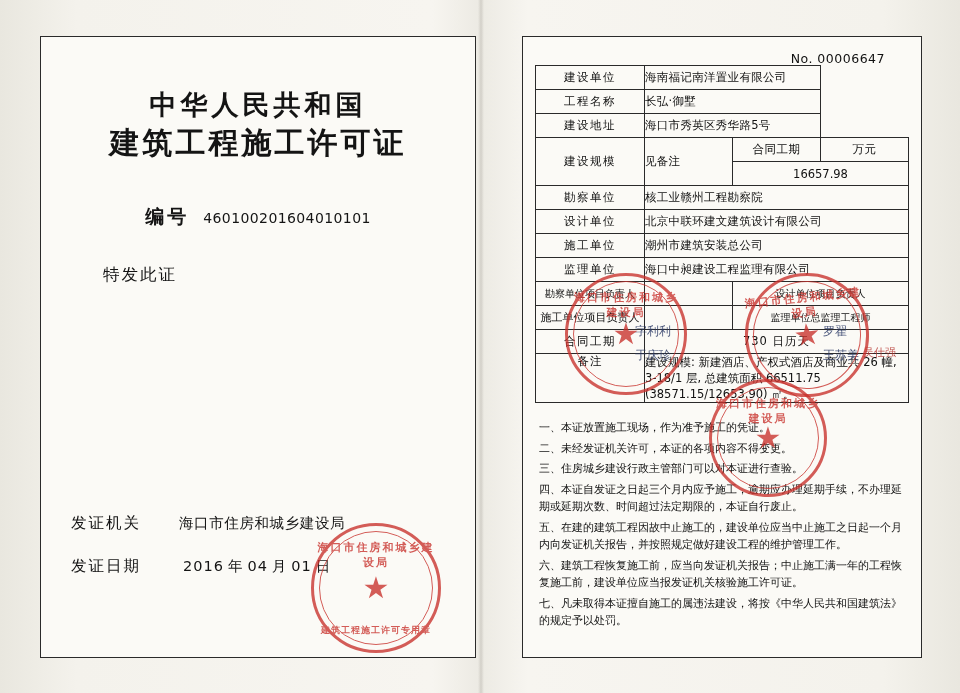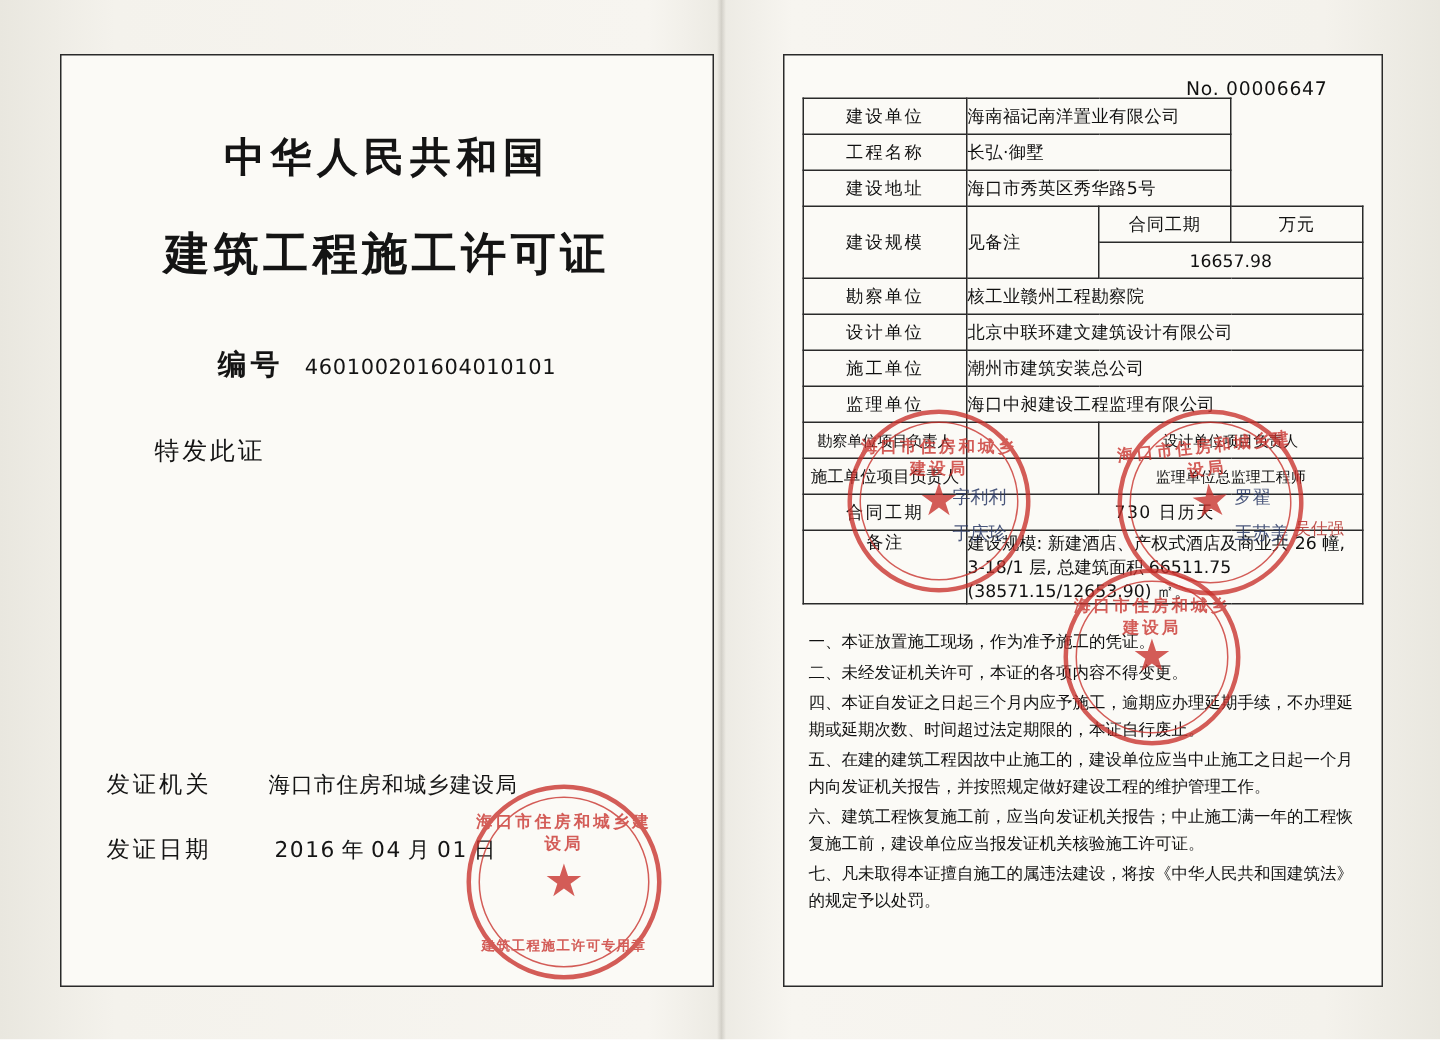--- a/index.html
+++ b/index.html
@@ -50,21 +50,20 @@
   #country-title {
     font-size: 27px;
     font-weight: bold;
     letter-spacing: 4px;
     margin-top: 16px;
   }
   #doc-title {
     font-size: 30px;
     font-weight: bold;
     letter-spacing: 3px;
-    margin-top: 26px;
   }
   #serial-row {
     margin-top: 40px;
     display: flex;
     justify-content: center;
     align-items: baseline;
     gap: 14px;
   }
   #serial-label {
     font-size: 19px;
@@ -380,20 +379,21 @@
           <tr>
             <td class="remark-lbl">备注</td>
             <td class="remark-body" colspan="3" style="height:46px;">建设规模: 新建酒店、产权式酒店及商业共 26 幢, 3-18/1 层, 总建筑面积 66511.75 (38571.15/12653.90) ㎡。</td>
           </tr>
         </tbody>
       </table>
 
       <div id="notes">
         <div class="note-item">一、本证放置施工现场，作为准予施工的凭证。</div>
         <div class="note-item">二、未经发证机关许可，本证的各项内容不得变更。</div>
+        <div class="note-item">三、住房城乡建设行政主管部门可以对本证进行查验。</div>
         <div class="note-item">四、本证自发证之日起三个月内应予施工，逾期应办理延期手续，不办理延期或延期次数、时间超过法定期限的，本证自行废止。</div>
         <div class="note-item">五、在建的建筑工程因故中止施工的，建设单位应当中止施工之日起一个月内向发证机关报告，并按照规定做好建设工程的维护管理工作。</div>
         <div class="note-item">六、建筑工程恢复施工前，应当向发证机关报告；中止施工满一年的工程恢复施工前，建设单位应当报发证机关核验施工许可证。</div>
         <div class="note-item">七、凡未取得本证擅自施工的属违法建设，将按《中华人民共和国建筑法》的规定予以处罚。</div>
       </div>
 
       <span class="handwrite" style="left:112px; top:286px;">字利利</span>
       <span class="handwrite" style="left:300px; top:286px;">罗翟</span>
       <span class="handwrite" style="left:112px; top:310px;">于庆珍</span>
       <span class="handwrite" style="left:300px; top:310px;">王苏美</span>

